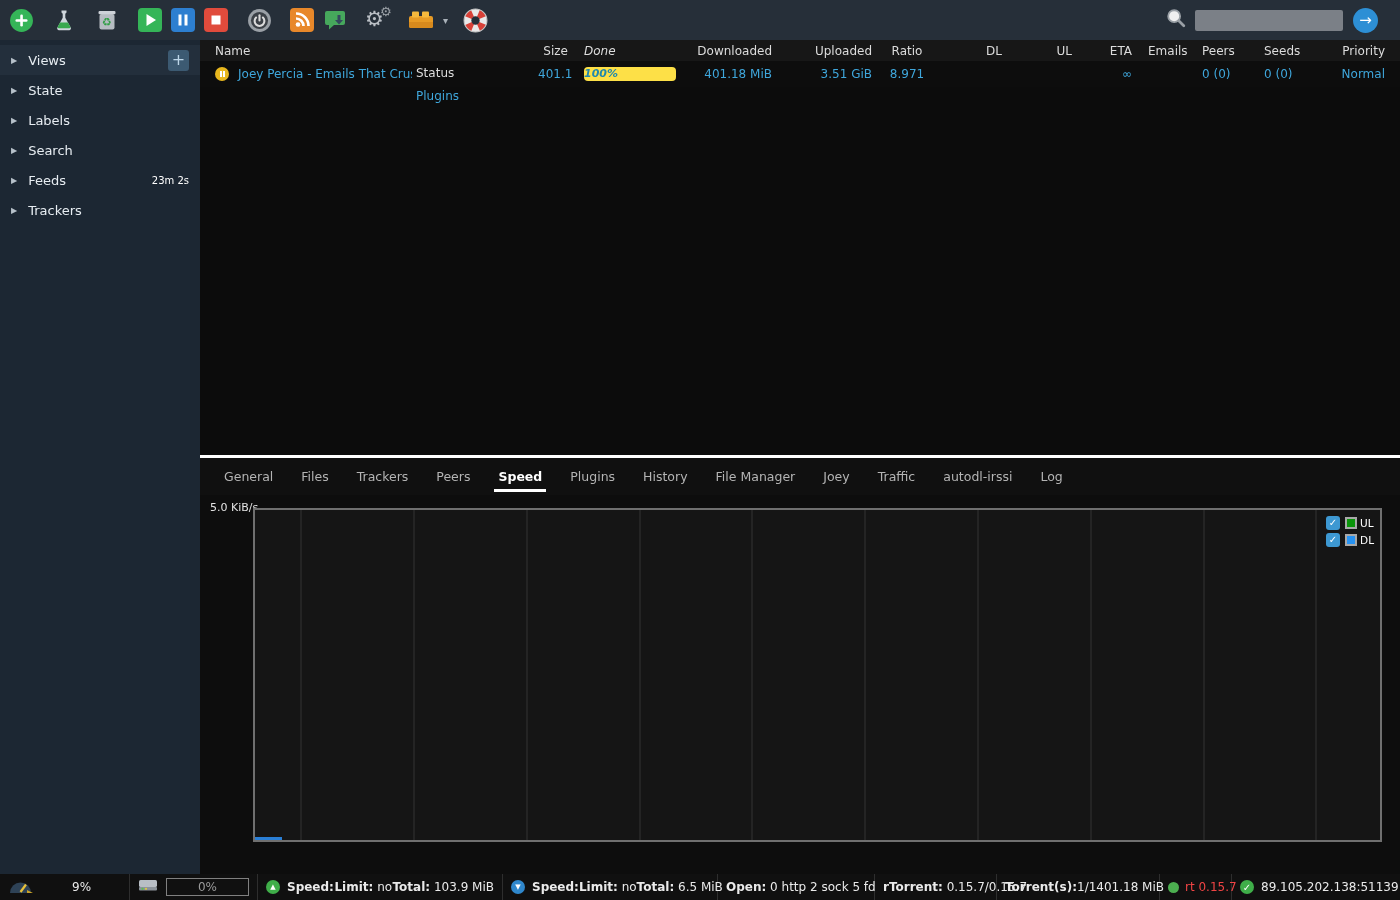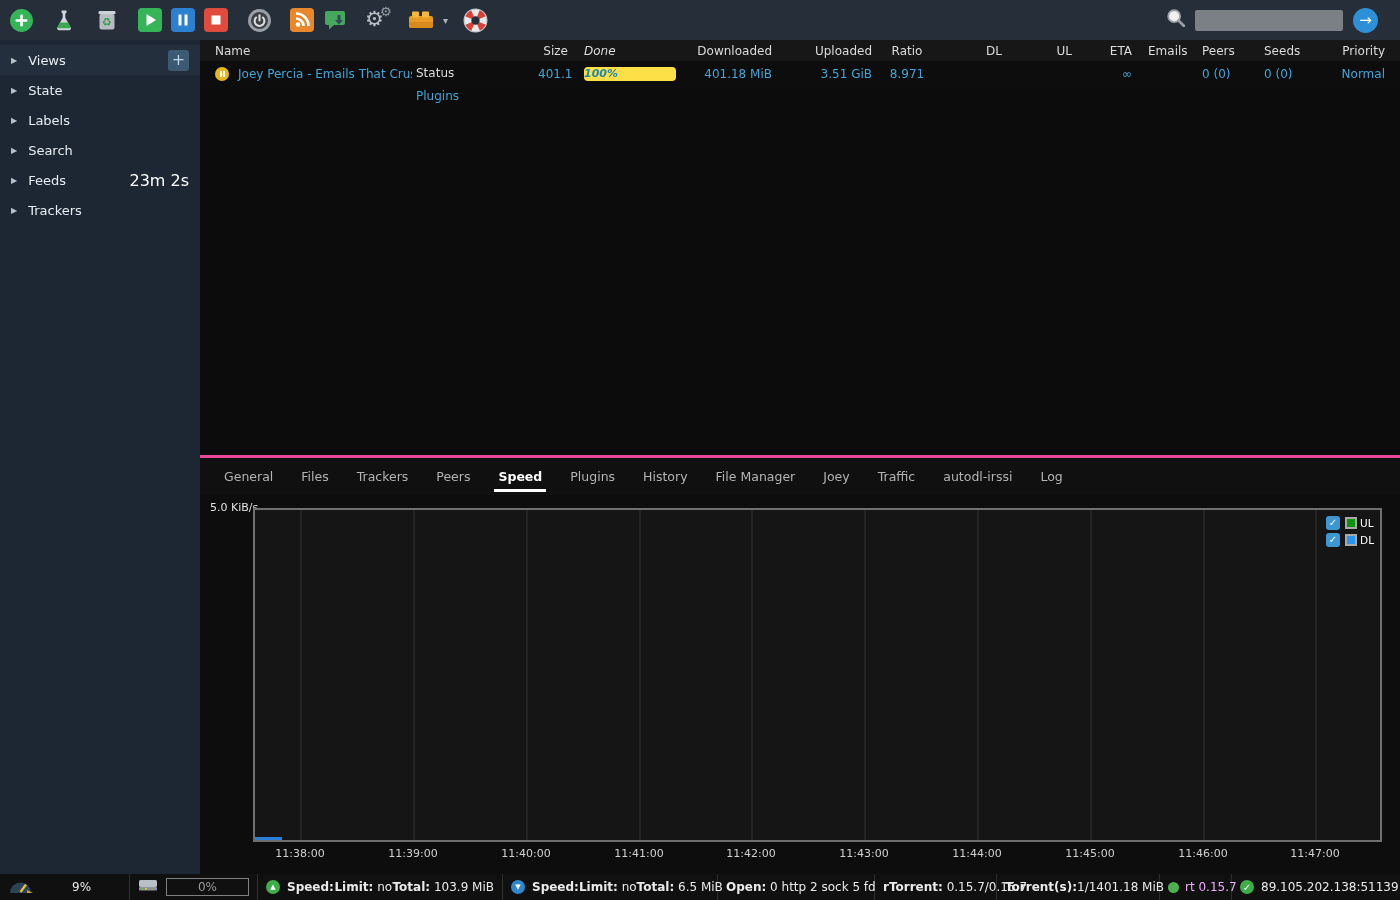--- a/index.html
+++ b/index.html
@@ -24,21 +24,21 @@
             display:flex; align-items:center; justify-content:center; font-size:15px;
             cursor:pointer; margin-right:14px; }
 
   
   .content { display:flex; height:834px; }
   .sidebar { width:200px; background:#1c2733; flex:none; padding-top:5px; }
   .side-row { height:30px; display:flex; align-items:center; padding:0 11px; font-size:13px;
               color:#e7edf2; cursor:pointer; }
   .side-row.first { background:#232f3c; }
   .tri { color:#b7c1ca; font-size:8px; margin-right:11px; }
-  .side-badge { margin-left:auto; font-size:16px; color:#fff; }
+  .side-badge { margin-left:auto; font-size:10px; color:#fff; }
   .addview-btn { margin-left:auto; width:21px; height:21px; background:#3c5a72; border-radius:3px;
                  color:#bdd6e8; font-size:16px; line-height:19px; text-align:center; cursor:pointer; }
 
   .main { flex:1; display:flex; flex-direction:column; background:#0c0c0c; }
 
   
   .torrents { height:415px; }
   .trow { display:flex; align-items:center; font-size:12px; }
   .thead { height:21px; color:#dcdcdc; background:#171717; cursor:pointer; }
   .tbody-row { height:26px; color:#3fa7dc; background:#0d0d0d; cursor:pointer; }
@@ -60,21 +60,21 @@
   .c-prio { flex:1; text-align:right; padding-right:15px; }
   .pause-ic { width:14px; height:14px; border-radius:50%; background:#e8b71e; flex:none;
               margin-right:9px; position:relative; }
   .pause-ic::before, .pause-ic::after { content:""; position:absolute; top:4px; width:2px;
               height:6px; background:#fff; }
   .pause-ic::before { left:5px; } .pause-ic::after { left:8px; }
   .pill { width:92px; height:14px; border-radius:4px; background:#fde047; text-align:left;
           font-size:11px; font-weight:bold; color:#1f87ae; line-height:14px; }
 
   
-  .tabbar { height:40px; background:#101010; border-top:3px solid #ec4899; display:flex;
+  .tabbar { height:40px; background:#101010; border-top:3px solid #ffffff; display:flex;
             align-items:center; padding-left:10px; }
   .tab { padding:0 14px; font-size:12.5px; color:#b4b4b4; height:100%; display:flex;
          align-items:center; cursor:pointer; position:relative; }
   .tab.active { color:#fff; font-weight:bold; }
   .tab.active::after { content:""; position:absolute; left:10px; right:10px; bottom:3px;
          height:3px; background:#fff; }
 
   
   .chartpanel { flex:1; position:relative; background:#0d0d0d; }
   .ylabel { position:absolute; left:10px; top:6px; font-size:11px; color:#e2e2e2; }
@@ -101,21 +101,21 @@
   .sp { width:14px; }
   .sp-l { width:22px; }
   .disk-box { width:95px; height:18px; border:1px solid #808080; margin-left:8px; text-align:center;
               font-size:12px; color:#9a9a9a; line-height:16px; }
   .circ { width:14px; height:14px; border-radius:50%; display:flex; align-items:center;
           justify-content:center; color:#fff; font-size:7px; margin-right:7px; flex:none; }
   .circ.up { background:#3fae49; }
   .circ.down { background:#2f87cc; }
   .circ.check { background:#3fae49; font-size:10px; }
   .gdot { width:11px; height:11px; border-radius:50%; background:#4caf50; margin-right:6px; flex:none; }
-  .muted { color:#f0abfc; }
+  .muted { color:#ef4444; }
   .cpu-val { margin-left:38px; }
 </style>
 </head>
 <body>
 
 <div class="topbar">
   <div class="tb-btn">
     <span>
       <svg width="25" height="25" viewBox="0 0 24 24">
           <circle cx="12" cy="12" r="11" fill="#35b558"></circle>
@@ -346,32 +346,20 @@
             <span class="leg-swatch" style="background:#0a930a"></span>
             <span class="leg-label">UL</span>
           </div>
           <div class="leg-row">
             <span class="leg-check">✓</span>
             <span class="leg-swatch" style="background:#2793f2"></span>
             <span class="leg-label">DL</span>
           </div>
         </div>
       </div>
-      <div class="xlabels">
-        <span class="xtick" style="left:47px">11:38:00</span>
-        <span class="xtick" style="left:160px">11:39:00</span>
-        <span class="xtick" style="left:273px">11:40:00</span>
-        <span class="xtick" style="left:386px">11:41:00</span>
-        <span class="xtick" style="left:498px">11:42:00</span>
-        <span class="xtick" style="left:611px">11:43:00</span>
-        <span class="xtick" style="left:724px">11:44:00</span>
-        <span class="xtick" style="left:837px">11:45:00</span>
-        <span class="xtick" style="left:950px">11:46:00</span>
-        <span class="xtick" style="left:1062px">11:47:00</span>
-      </div>
     </div>
   </div>
 </div>
 
 <div class="statusbar">
   <div class="sb-sec" style="width:130px">
     <span>
       <svg width="26" height="18" viewBox="0 0 26 18">
           <path d="M2 16a10.5 10.5 0 0 1 21 0z" fill="#2e4256"></path>
           <line x1="12.5" y1="15" x2="18" y2="7.5" stroke="#e7c13a" stroke-width="2.2"></line>

